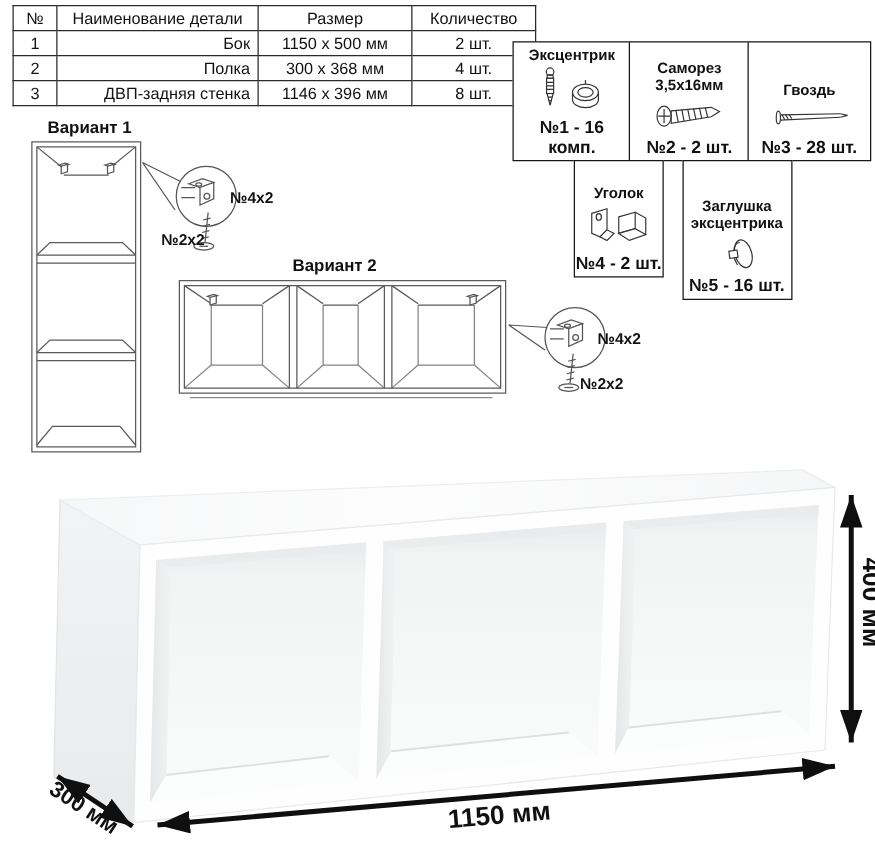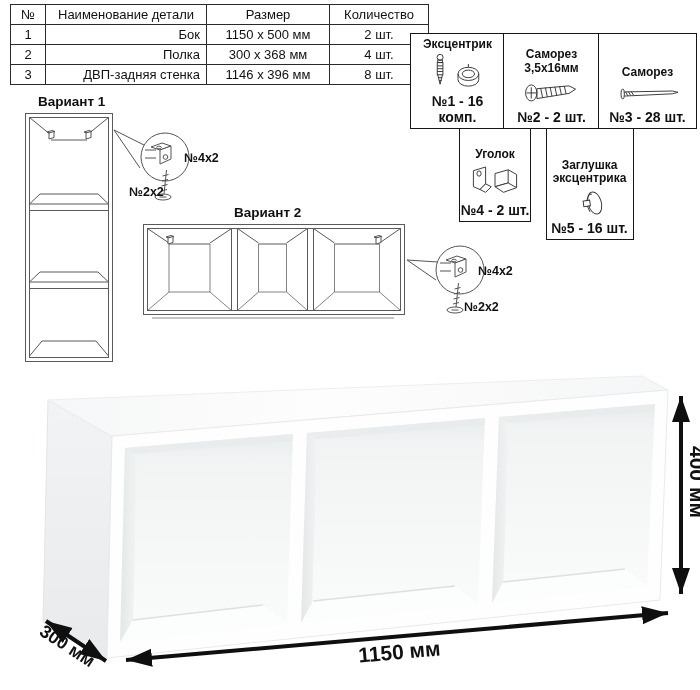--- a/index.html
+++ b/index.html
@@ -90,21 +90,21 @@
     <svg class="hw-ic" width="66" height="34" viewBox="0 0 70 36" fill="none" stroke="#333" stroke-width="1">
       <ellipse cx="13" cy="19" rx="6" ry="8.5"></ellipse>
       <path d="M13,13 v12 M8,19 h10"></path>
       <path d="M19,14.5 L53,11.5 L60,15 L53,19.5 L19,25 Z"></path>
       <path d="M23,13.8 l2,10 M28,13.3 l2,10 M33,12.8 l2,9.6 M38,12.4 l2,9.2 M43,12 l2,8.8 M48,11.7 l2,8.4"></path>
     </svg>
     <div class="hw-qty">№2 - 2 шт.</div>
   </div>
 
   <div class="hw-cell" style="left:598px;top:33px;width:99px;height:96px">
-    <div class="hw-name">Саморез</div>
+    <div class="hw-name">Гвоздь</div>
     <svg class="hw-ic" width="70" height="30" viewBox="0 0 74 32" fill="none" stroke="#333" stroke-width="1">
       <ellipse cx="10" cy="16" rx="1.8" ry="5.5"></ellipse>
       <path d="M11.8,13.8 L63,12.8 M11.8,18.2 L63,15.8"></path>
       <path d="M63,12.8 L69,14.2 L63,15.8"></path>
       <path d="M13,13.5 l2.5,4.4 M16,13.3 l2.5,4.2 M19,13.1 l2.5,4"></path>
     </svg>
     <div class="hw-qty">№3 - 28 шт.</div>
   </div>
 
   <div class="hw-cell" style="left:459px;top:127.5px;width:72px;height:94px">

